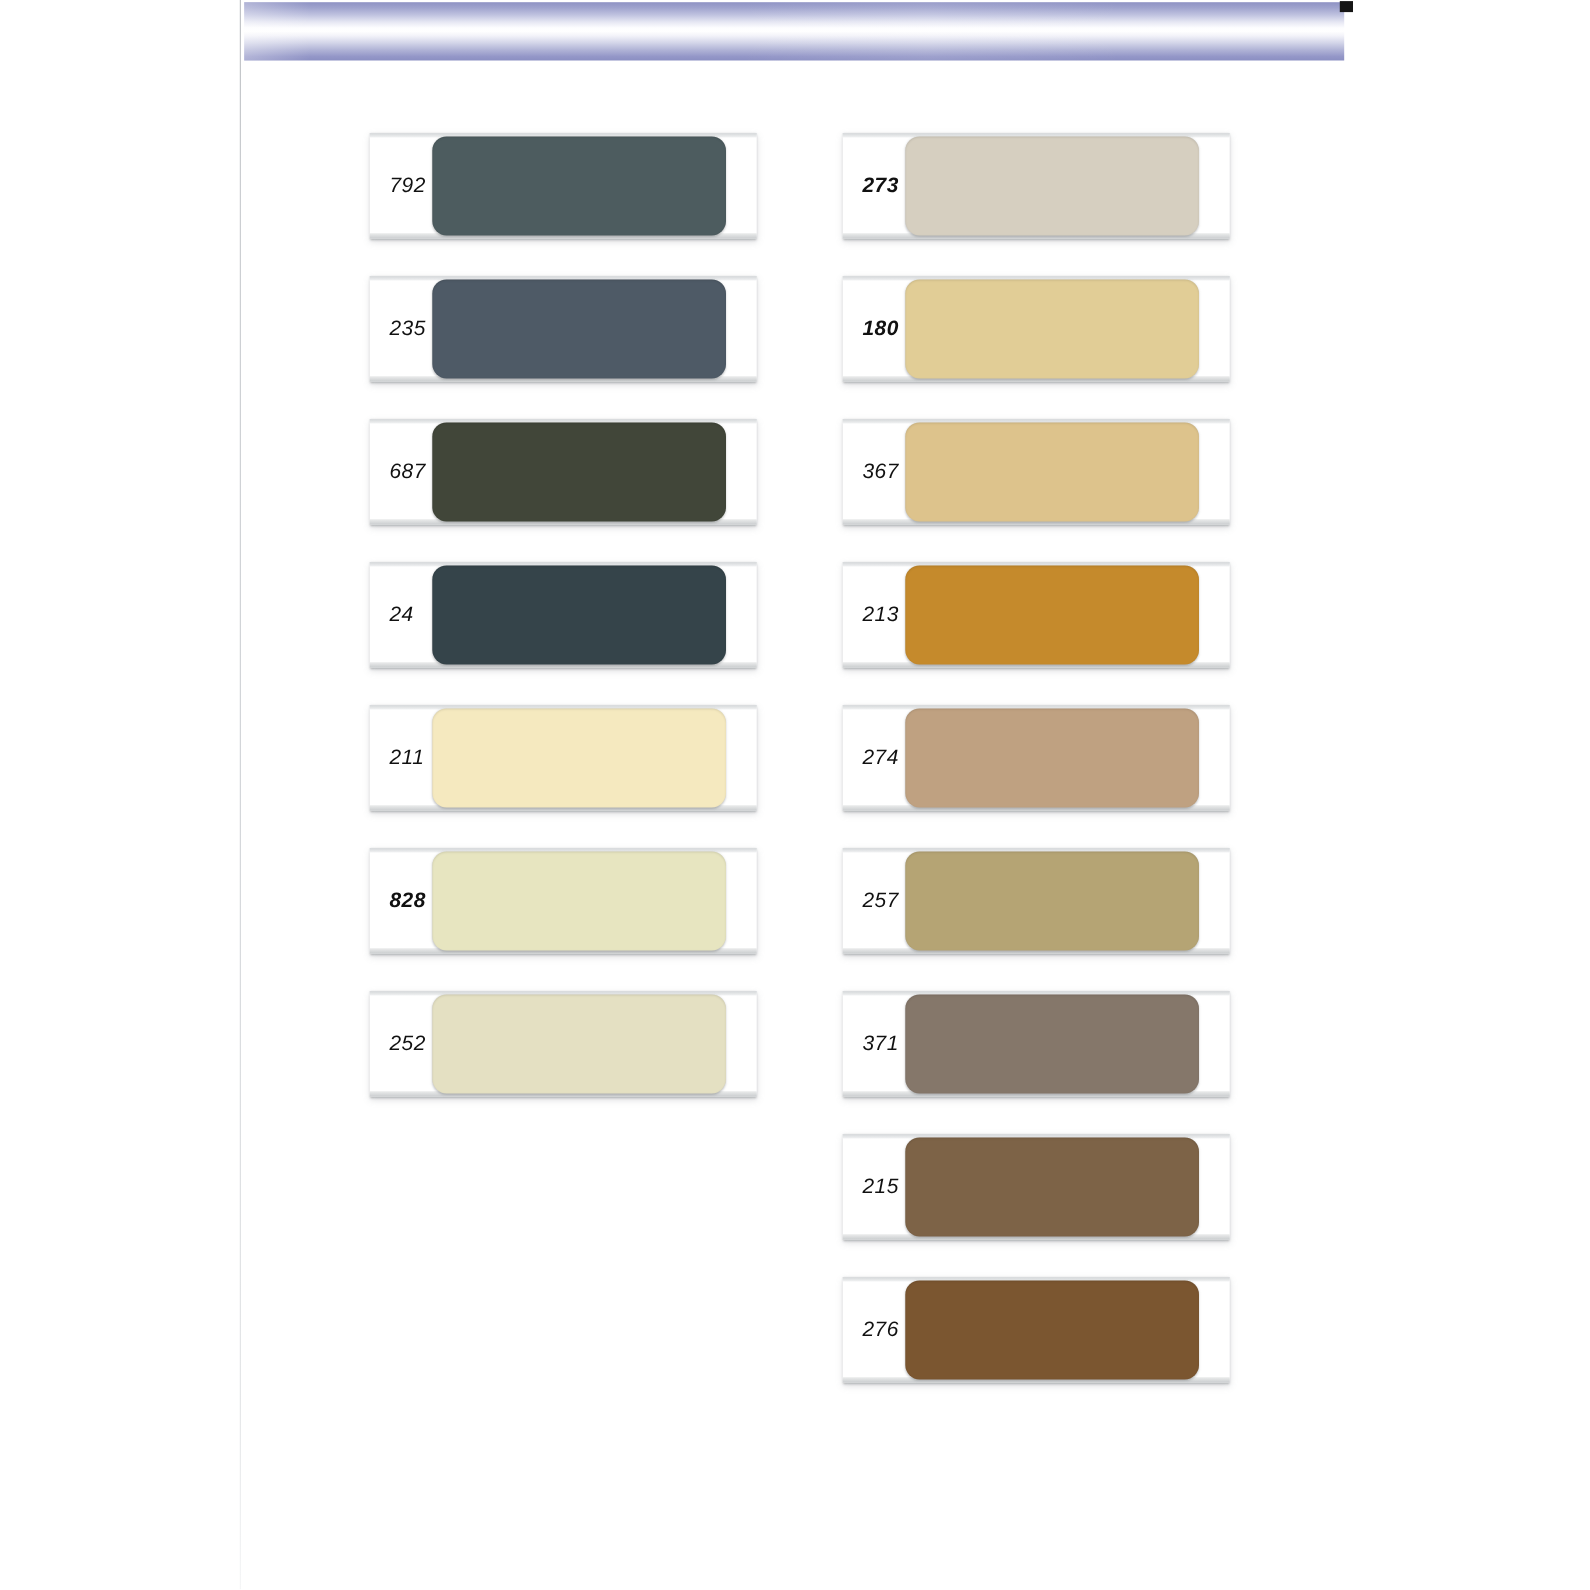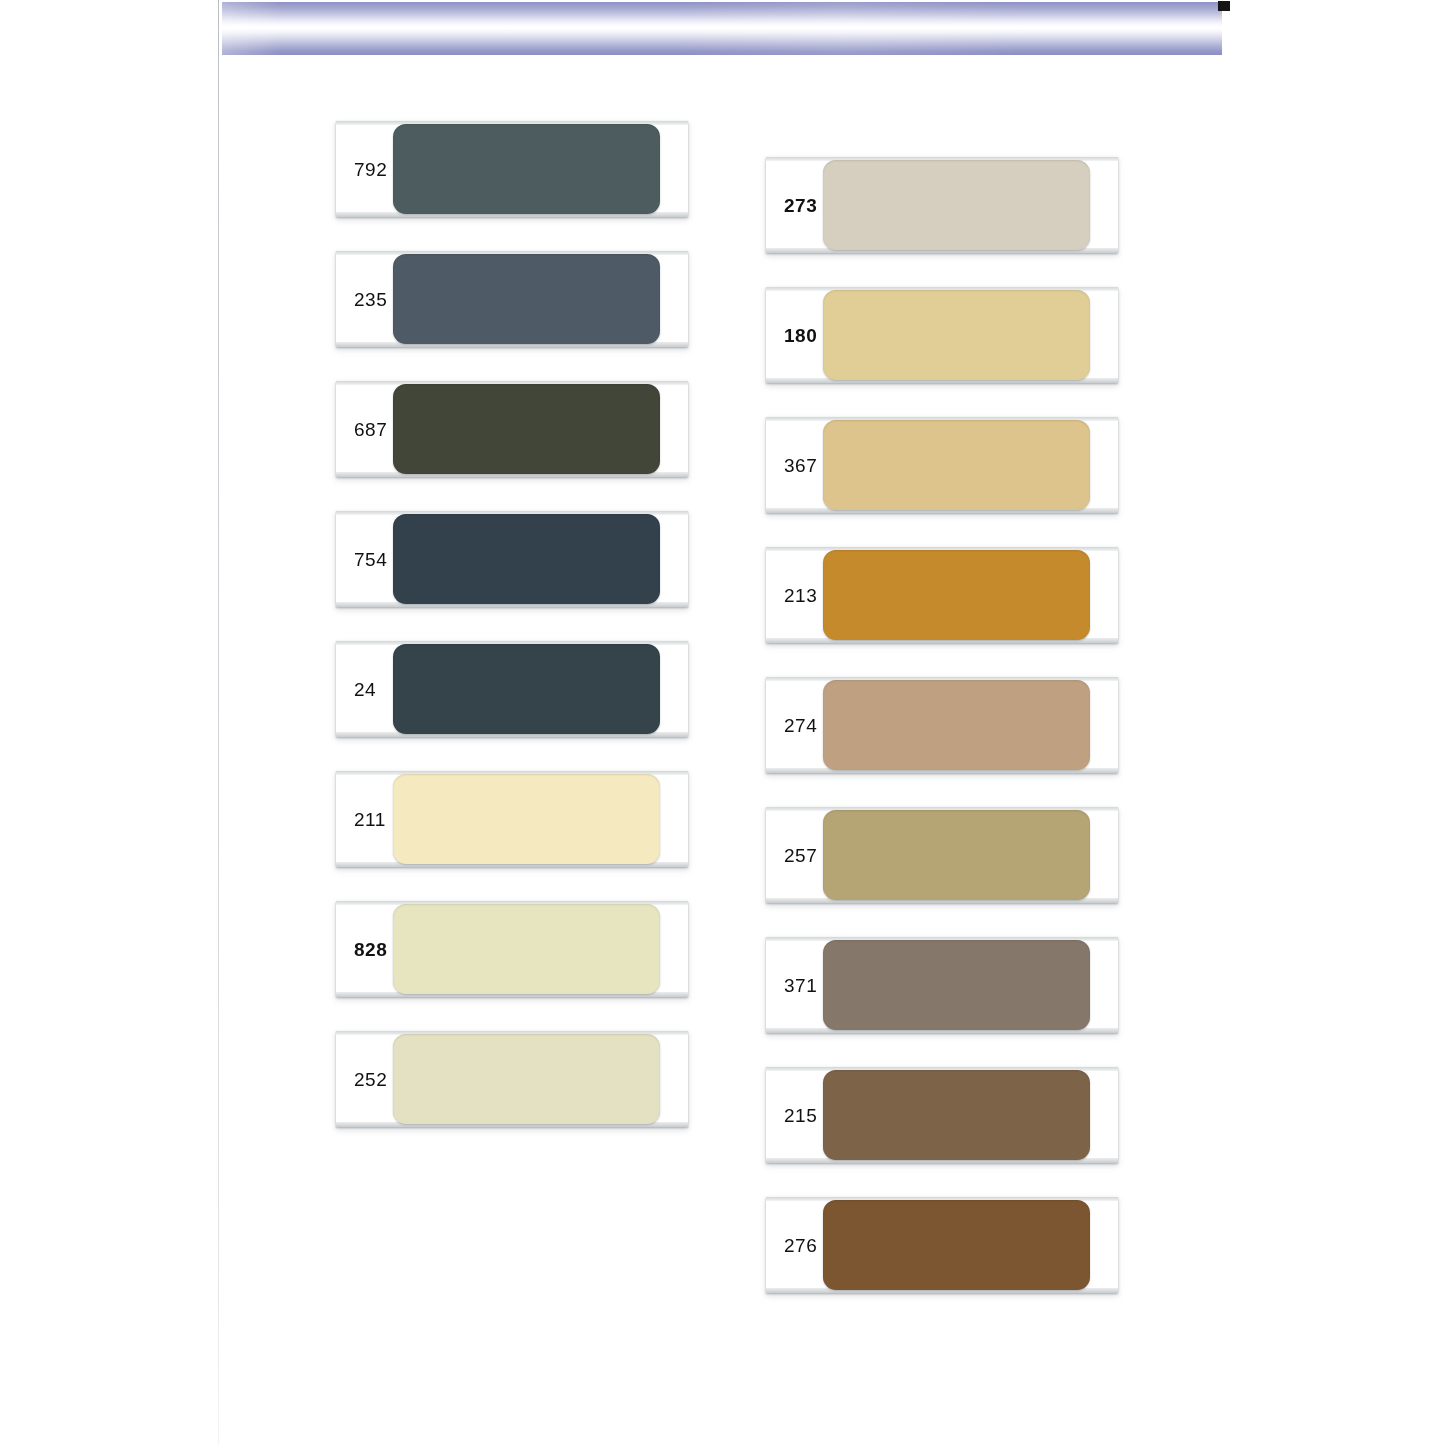--- a/index.html
+++ b/index.html
@@ -7,20 +7,21 @@
   html, body {
     width: 1445px; height: 1445px;
     background: #ffffff;
     font-family: "Liberation Sans", sans-serif;
     overflow: hidden;
   }
   #page {
     position: relative;
     width: 1445px; height: 1445px;
     background: #ffffff;
+    font-style: italic;
   }
   
   .sheet-edge {
     position: absolute;
     left: 218px; top: 0px;
     width: 1px; height: 1445px;
     background: linear-gradient(to bottom,
         #b9bcc0 0%, #c6c9cd 12%, #cfd2d6 50%, #e2e4e6 88%, #f4f5f6 100%);
   }
   
@@ -62,21 +63,21 @@
     width: 12px; height: 10px;
     background: #151515;
   }
 
   
   .column {
     position: absolute;
     width: 352px;
   }
   #col-left  { left: 336px; top: 121px; }
-  #col-right { left: 766px; top: 121px; margin-top: 36px; }
+  #col-right { left: 766px; top: 121px; }
 
   
   .swatch-card {
     position: relative;
     width: 352px;
     height: 96px;
     margin-bottom: 34px;
     background: #ffffff;
     box-shadow: 0 1px 2px rgba(120,124,128,0.55),
                 0 3px 6px rgba(150,153,158,0.30);
@@ -136,26 +137,20 @@
       </div>
       <div class="swatch-card">
         <div class="card-top-edge"></div>
         <div class="card-bottom-edge"></div>
         <span class="code">687</span>
         <div class="chip" style="background: rgb(65, 70, 57);"></div>
       </div>
       <div class="swatch-card">
         <div class="card-top-edge"></div>
         <div class="card-bottom-edge"></div>
-        <span class="code">754</span>
-        <div class="chip" style="background: rgb(51, 65, 77);"></div>
-      </div>
-      <div class="swatch-card">
-        <div class="card-top-edge"></div>
-        <div class="card-bottom-edge"></div>
         <span class="code">24</span>
         <div class="chip" style="background: rgb(53, 68, 74);"></div>
       </div>
       <div class="swatch-card">
         <div class="card-top-edge"></div>
         <div class="card-bottom-edge"></div>
         <span class="code">211</span>
         <div class="chip" style="background: rgb(245, 233, 191);"></div>
       </div>
       <div class="swatch-card">

